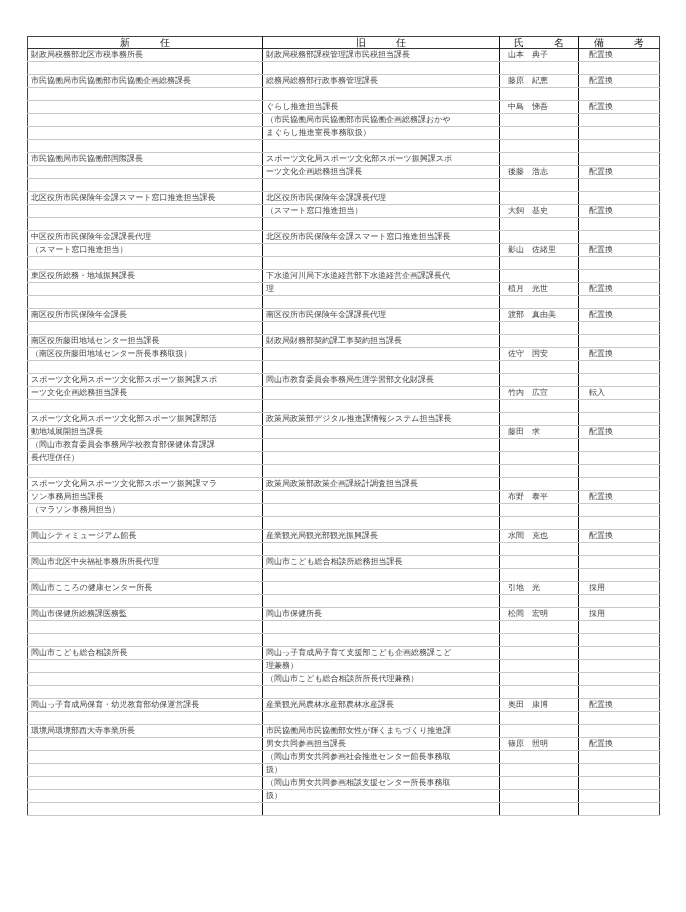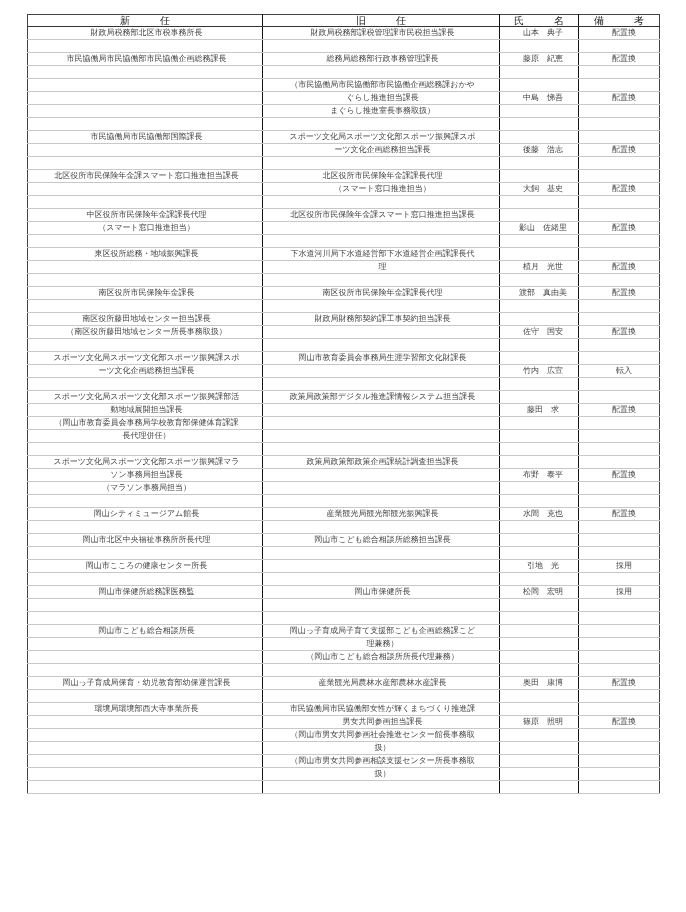--- a/index.html
+++ b/index.html
@@ -1,18 +1,18 @@
 <!DOCTYPE html>
 <html><head>
 <meta charset="utf-8">
 <style>
   html, body { margin: 0; padding: 0; background: #ffffff; }
   body { width: 686px; height: 912px; position: relative; overflow: hidden;
          font-family: "DejaVu Sans", "Liberation Sans", sans-serif; color: #333; }
-  .sheet { position: absolute; left: 27px; top: 14px; width: 632px; text-align: center; }
+  .sheet { position: absolute; left: 27px; top: 36px; width: 632px; }
   table { border-collapse: collapse; width: 632px; table-layout: fixed;
           border: 1.5px solid #444; }
   col.c1 { width: 235px; } col.c2 { width: 237px; } col.c3 { width: 79px; } col.c4 { width: 81px; }
   th { height: 11px; font-weight: normal; font-size: 10px; line-height: 11px; color: #222;
        border-bottom: 1.5px solid #333; padding: 0; letter-spacing: 10px; text-indent: 10px;
        font-family: "DejaVu Serif", "Liberation Serif", serif; }
   td { height: 12px; padding: 0 0 0 3px; font-size: 8px; line-height: 12px; white-space: nowrap;
        overflow: hidden; border-bottom: 1px solid #c8c8c8; color: #444;
        font-family: "DejaVu Serif", "Liberation Serif", serif; }
   td.c3 { padding-left: 8px; }
@@ -58,29 +58,29 @@
           <td class="c4">配置換</td>
         </tr>
         <tr>
           <td class="c1 vr"></td>
           <td class="c2 vr"></td>
           <td class="c3 vr"></td>
           <td class="c4"></td>
         </tr>
         <tr>
           <td class="c1 vr"></td>
-          <td class="c2 vr">（市民協働局市民協働部市民協働企画総務課おかや</td>
-          <td class="c3 vr"></td>
-          <td class="c4"></td>
-        </tr>
-        <tr>
-          <td class="c1 vr"></td>
           <td class="c2 vr">ぐらし推進担当課長</td>
           <td class="c3 vr">中島　悌吾</td>
           <td class="c4">配置換</td>
+        </tr>
+        <tr>
+          <td class="c1 vr"></td>
+          <td class="c2 vr">（市民協働局市民協働部市民協働企画総務課おかや</td>
+          <td class="c3 vr"></td>
+          <td class="c4"></td>
         </tr>
         <tr>
           <td class="c1 vr"></td>
           <td class="c2 vr">まぐらし推進室長事務取扱）</td>
           <td class="c3 vr"></td>
           <td class="c4"></td>
         </tr>
         <tr>
           <td class="c1 vr"></td>
           <td class="c2 vr"></td>

